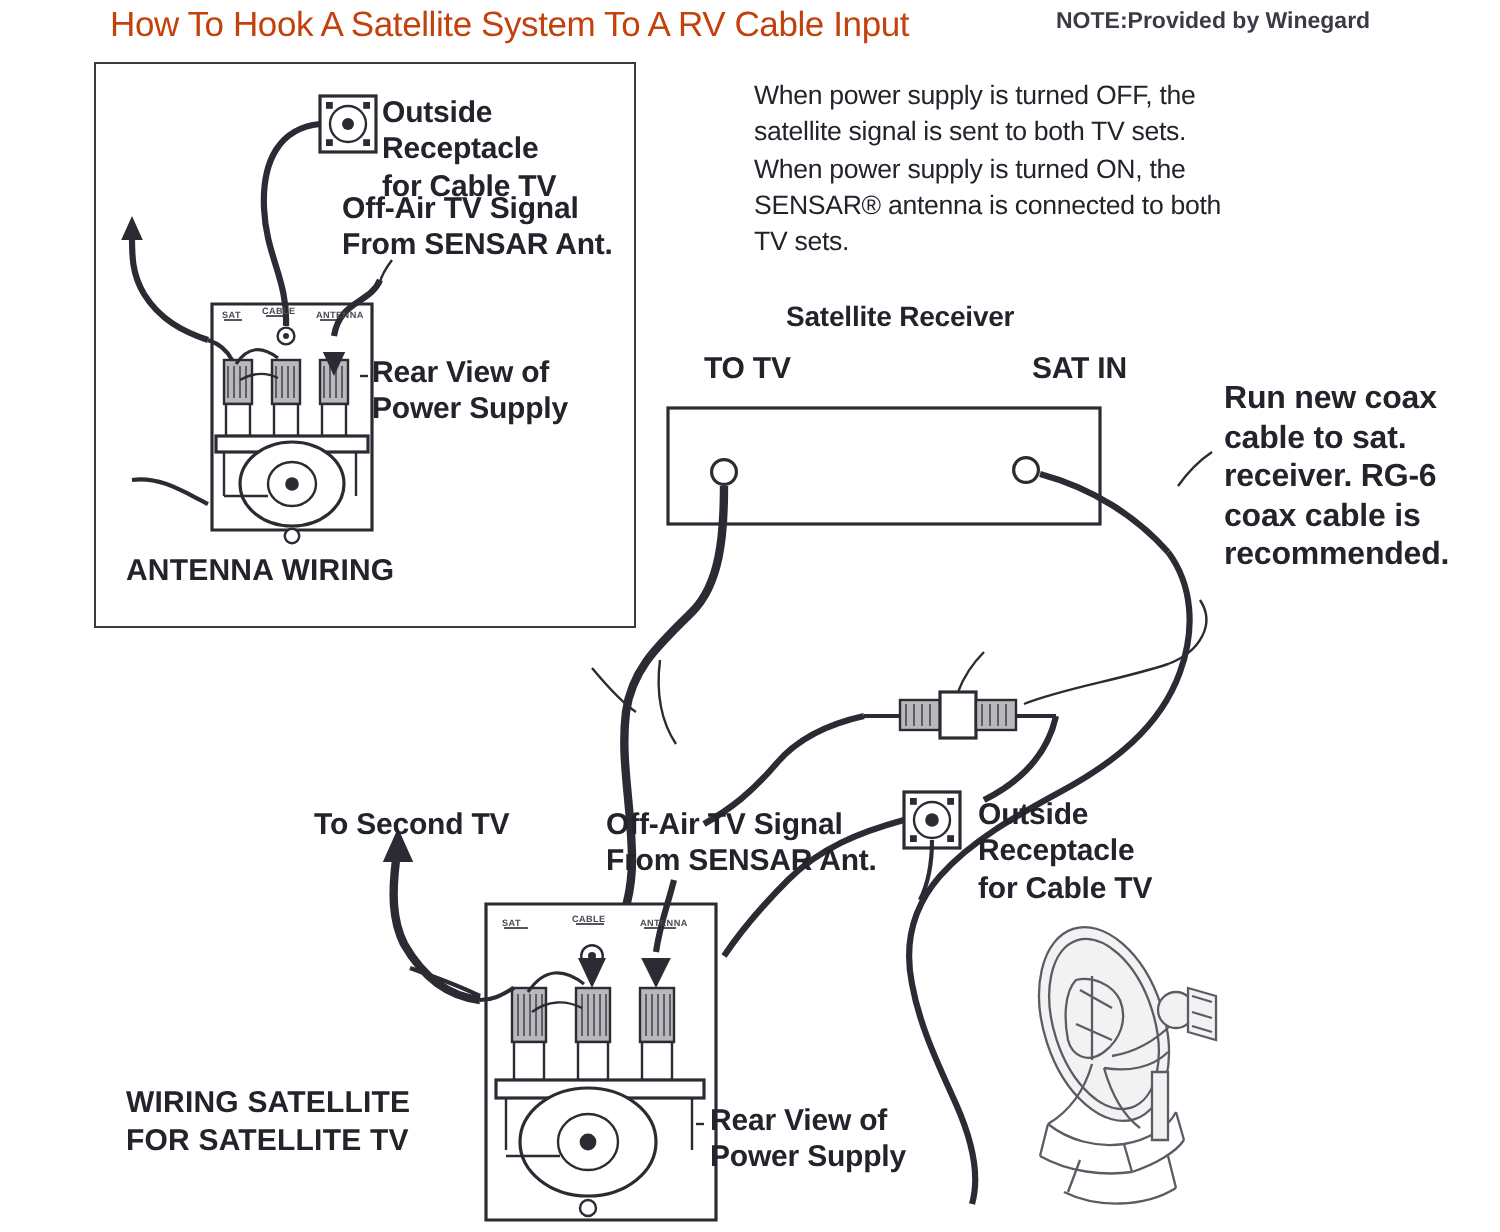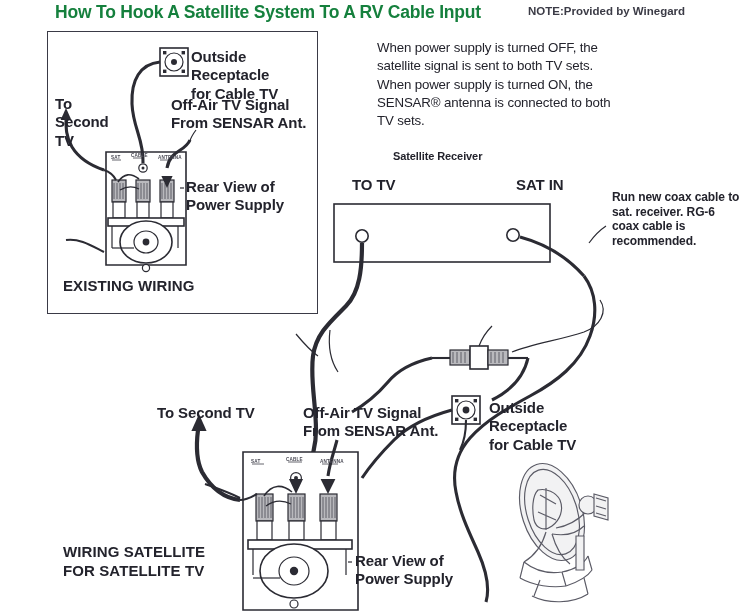--- a/index.html
+++ b/index.html
@@ -15,23 +15,23 @@
     overflow: hidden;
     font-family: "Liberation Sans", sans-serif;
     color: #2a2a33;
   }
   
   #title {
     position: absolute;
     left: 55px;
     top: 2px;
     font-size: 17.5px;
-    font-weight: 700;
+    font-weight: 400;
     letter-spacing: -0.2px;
-    color: #15803d;
+    color: #c2410c;
     white-space: nowrap;
   }
   #note {
     position: absolute;
     left: 528px;
     top: 5px;
     font-size: 11.5px;
     font-weight: 600;
     color: #3b3b46;
     white-space: nowrap;
@@ -51,36 +51,36 @@
   .lbl {
     position: absolute;
     font-size: 15px;
     font-weight: 700;
     line-height: 1.22;
     color: #23232c;
     white-space: pre-line;
     letter-spacing: -0.1px;
   }
   .lbl.small {
-    font-size: 12px;
+    font-size: 16px;
   }
   .lbl.body {
     font-size: 13.3px;
     font-weight: 400;
     line-height: 1.38;
     letter-spacing: -0.15px;
   }
   .lbl.heading {
     font-size: 15px;
     font-weight: 700;
     letter-spacing: 0.1px;
     line-height: 1.25;
   }
   .lbl.tiny {
-    font-size: 11px;
+    font-size: 14px;
     font-weight: 700;
   }
   .lbl.port {
     font-size: 4.6px;
     font-weight: 700;
     color: #4a4a55;
     letter-spacing: 0.2px;
   }
   
   #intro-text       { left: 377px; top: 39px;  width: 250px; }
@@ -333,30 +333,28 @@
                             C508,408 486,420 470,438 C456,454 452,472 456,492
                             C460,514 470,534 478,552 C486,570 490,588 486,602"></path>
 
   </svg>
 
   <div class="lbl body" id="intro-text">When power supply is turned OFF, the satellite signal is sent to both TV sets.  When power supply is turned ON, the SENSAR® antenna is connected to both TV sets.</div>
 
   <div class="lbl" id="outside-rec-1">Outside Receptacle
 for Cable TV</div>
 
-  <div class="lbl" id="to-second-tv-1">To Second
-TV</div>
 
   <div class="lbl" id="offair-1">Off-Air TV Signal
 From SENSAR Ant.</div>
 
   <div class="lbl" id="rear-view-1">Rear View of
 Power Supply</div>
 
-  <div class="lbl heading" id="existing-caption">EXISTING WIRING</div>
+  <div class="lbl heading" id="existing-caption">ANTENNA WIRING</div>
 
   <div class="lbl tiny" id="sat-receiver-lbl">Satellite Receiver</div>
 
   <div class="lbl" id="to-tv-lbl">TO TV</div>
 
   <div class="lbl" id="sat-in-lbl">SAT IN</div>
 
   <div class="lbl small" id="run-coax-sat">Run new coax cable to sat. receiver.  RG-6 coax cable is recommended.</div>
 
 

